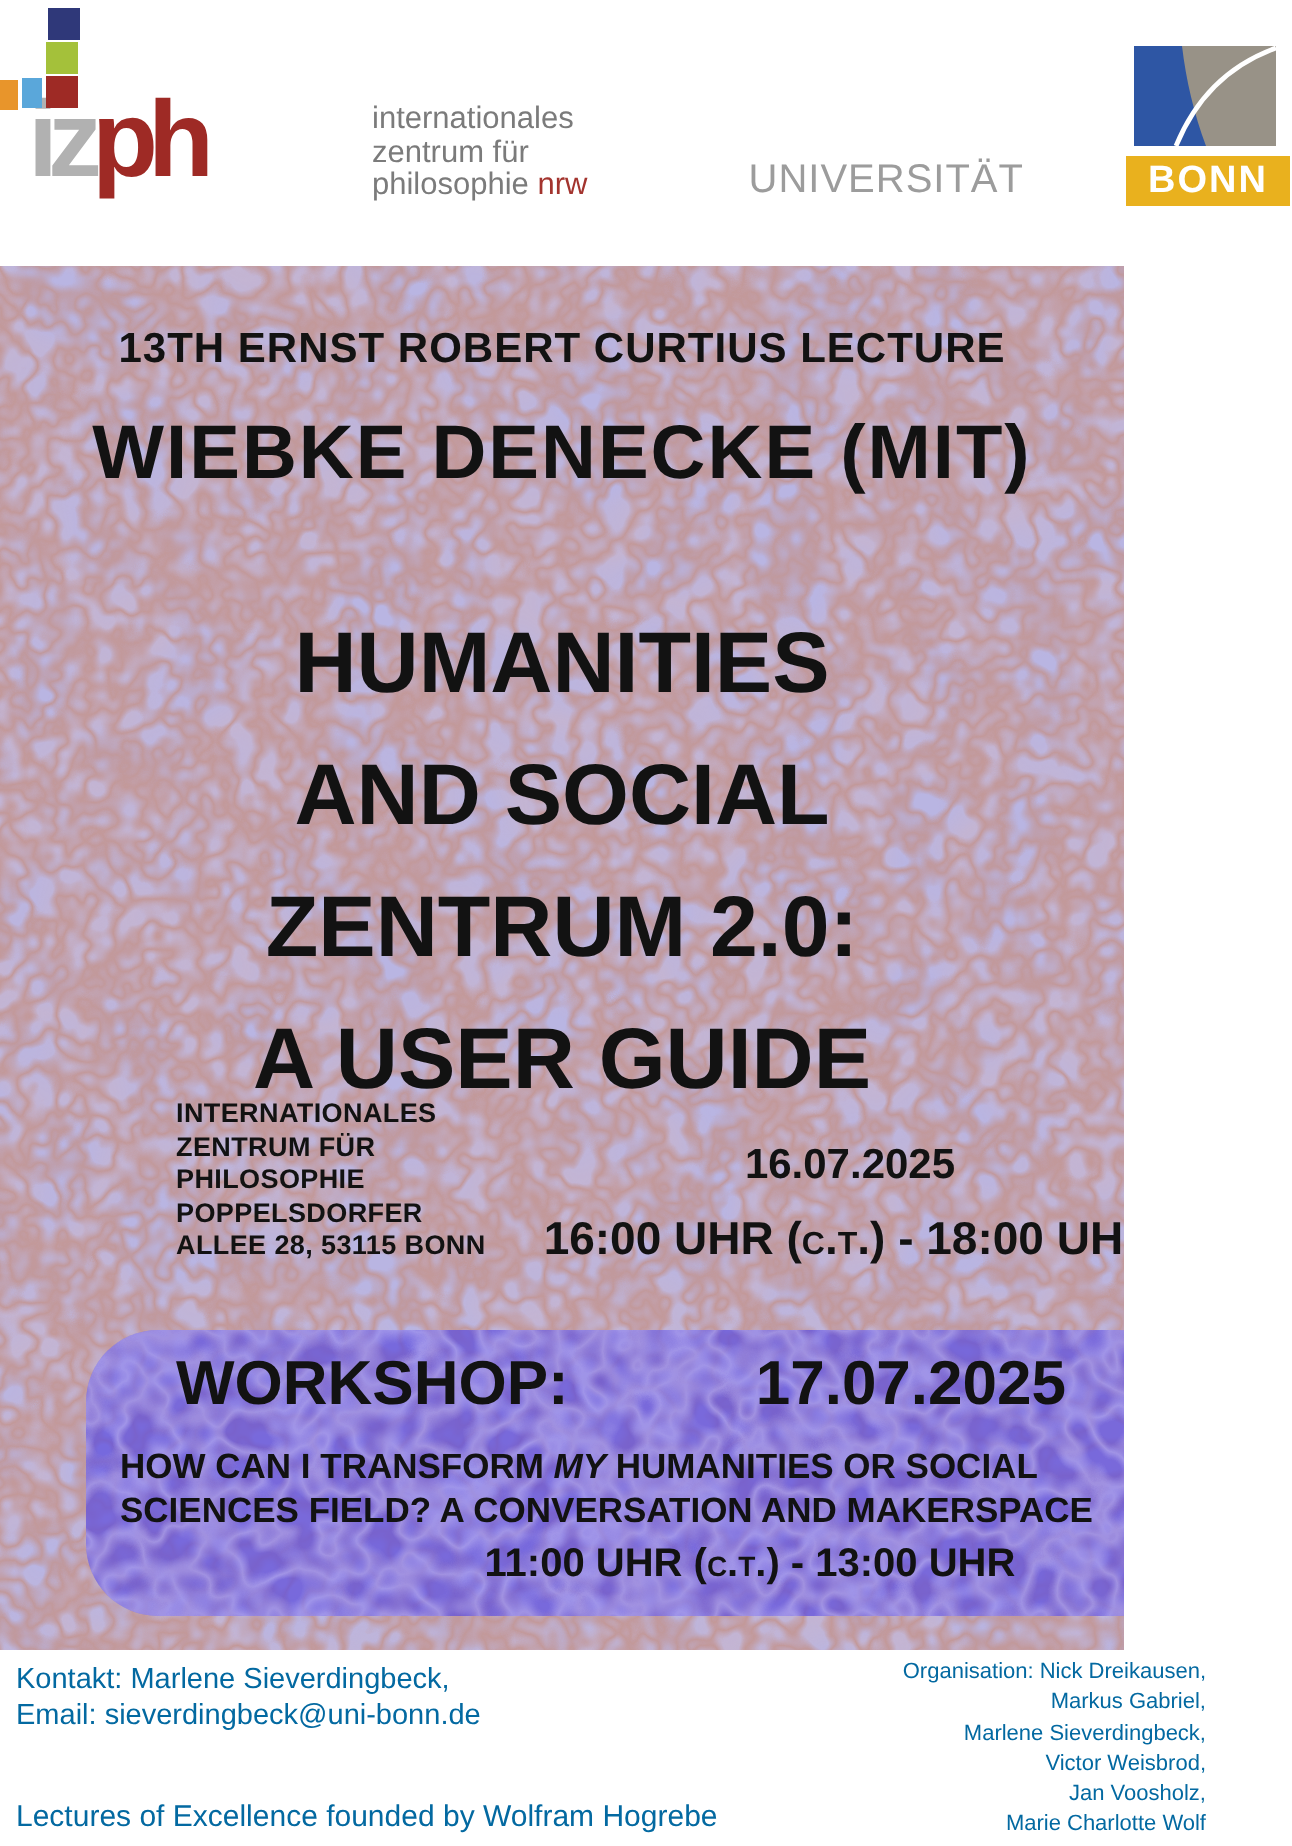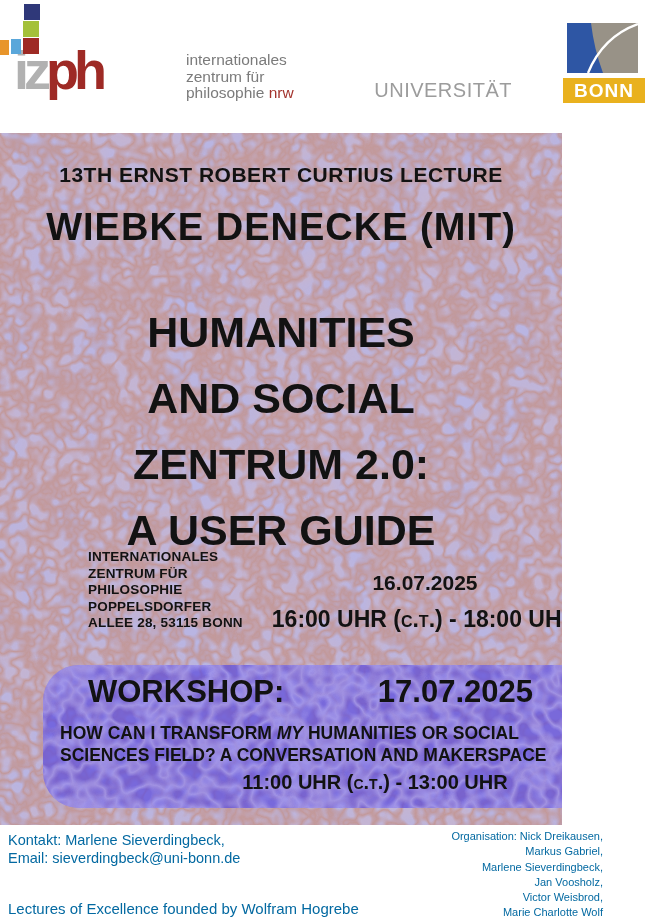--- a/index.html
+++ b/index.html
@@ -172,19 +172,19 @@
   <footer class="footer">
     <div class="contact">
       <div>Kontakt: Marlene Sieverdingbeck,</div>
       <div>Email: sieverdingbeck@uni-bonn.de</div>
     </div>
     <div class="founded">Lectures of Excellence founded by Wolfram Hogrebe</div>
     <div class="organisation">
       <div>Organisation: Nick Dreikausen,</div>
       <div>Markus Gabriel,</div>
       <div>Marlene Sieverdingbeck,</div>
+      <div>Victor Weisbrod,</div>
       <div>Jan Voosholz,</div>
-      <div>Victor Weisbrod,</div>
       <div>Marie Charlotte Wolf</div>
     </div>
   </footer>
 
 </div>
 
 </body></html>

